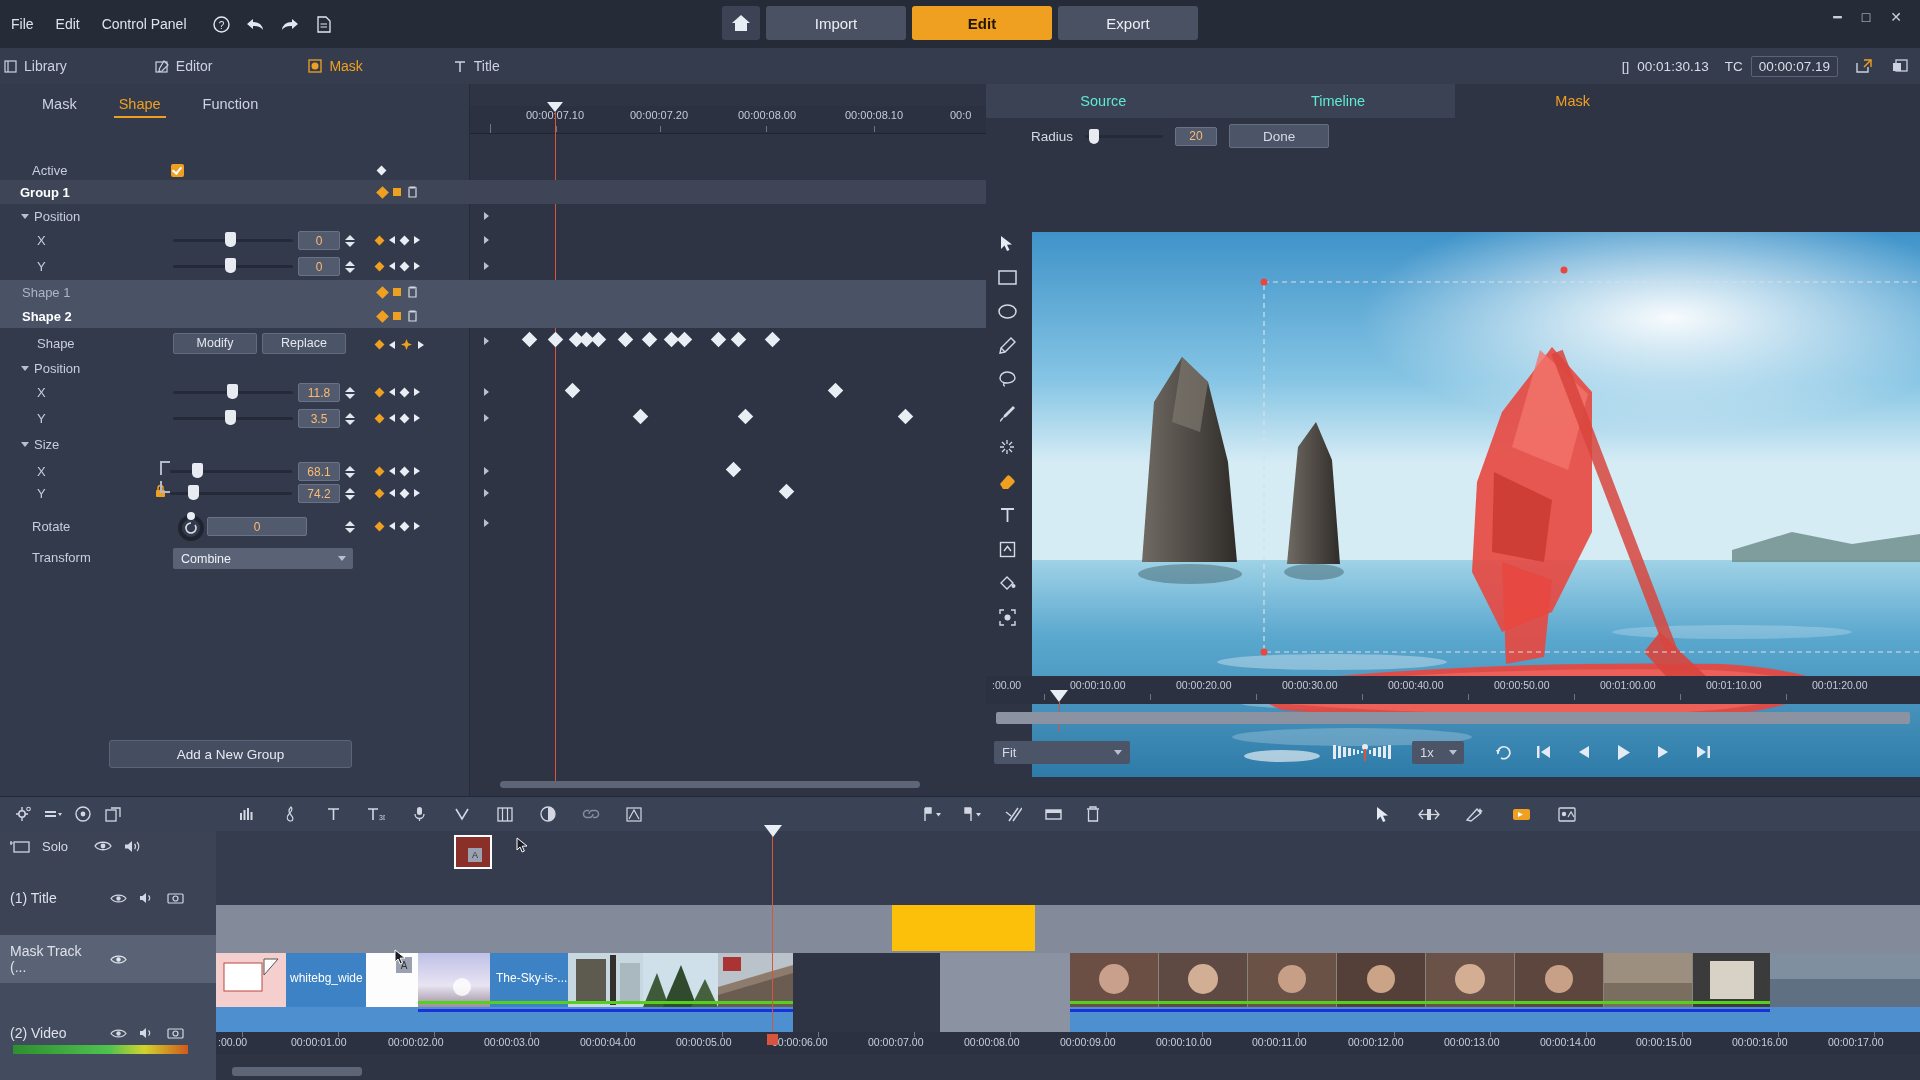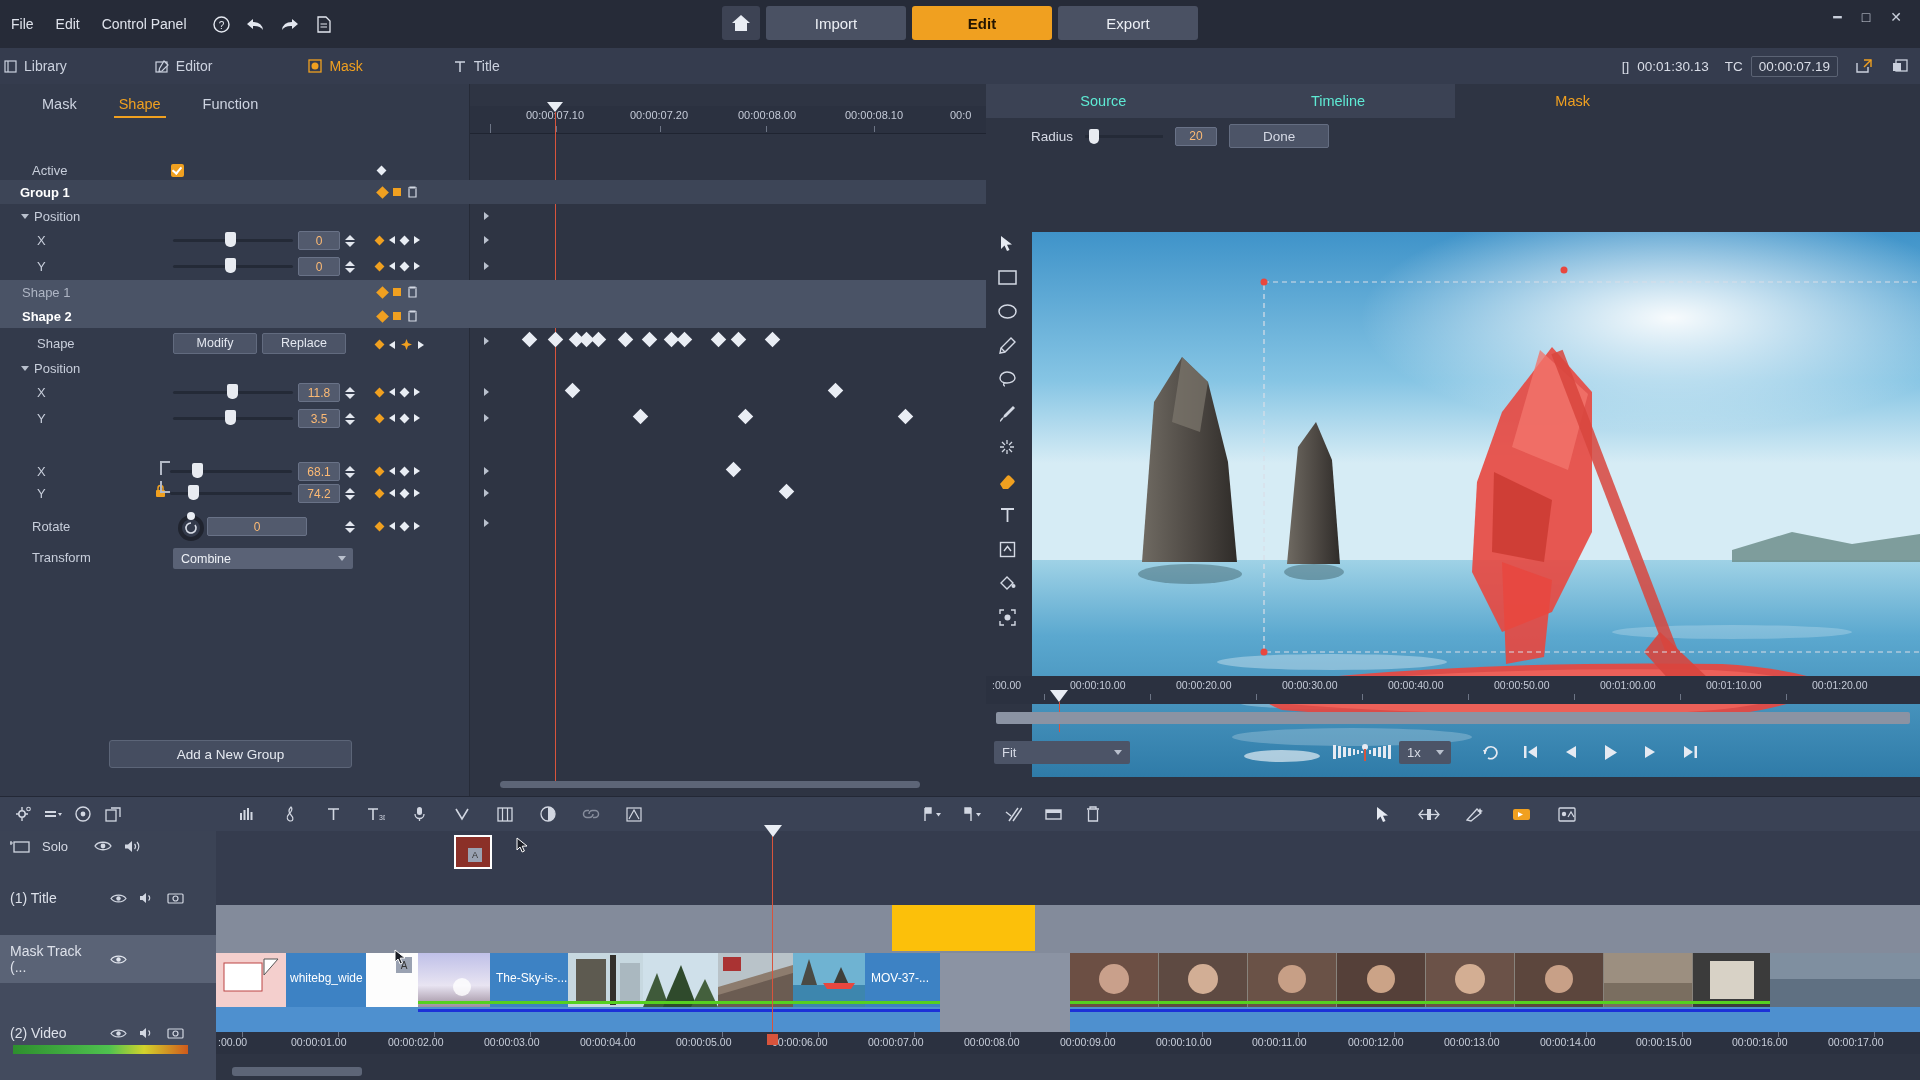--- a/index.html
+++ b/index.html
@@ -455,20 +455,24 @@
             <i class="d"></i>
           </span>
         <span class="kf" style="left:376px;top:8px">
             <i class="dia sm"></i>
             <i class="arw l"></i>
             <i class="dia w sm"></i>
             <i class="arw r"></i>
           </span>
       </div>
 
+      <div class="prow" style="position:absolute;top:308px;left:0;width:470px">
+        <span class="tri down" style="position:absolute;left:21px"></span>
+        <span class="plabel" style="left:34px">Size</span>
+      </div>
 
       <div class="prow" style="position:absolute;top:335px;left:0;width:470px">
         <span class="plabel" style="left:37px">X</span>
         <span style="position:absolute;left:160px;top:2px;width:10px;height:14px;border-left:2px solid #b3b9c6;border-top:2px solid #b3b9c6"></span>
         <span class="slider" style="left:170px;width:122px">
             <span class="strack"></span>
             <span class="sthumb" style="left:22px"></span>
           </span>
         <span class="numfield" style="left:298px;top:3px">68.1</span>
         <span class="spin" style="left:343px;top:3px">
@@ -791,21 +795,21 @@
       <span class="pv-play" style="left:64px"></span>
     </div>
     <div style="position:absolute;left:73px;bottom:64px;width:1px;height:30px;background:#d8543c"></div>
     <div class="pvscrollbar"></div>
 
     <div class="pvctrl">
       <div class="fitsel">
         <span>Fit</span>
         <i class="tri down" style="position:absolute;right:8px"></i>
       </div>
-      <div style="margin-left:202px;display:flex;align-items:center;gap:3px">
+      <div style="margin-left:202px;display:flex;align-items:center;gap:16px">
         <span>
           <svg width="64" height="20" viewBox="0 0 64 20">
             <g fill="#e6eaf2">
               <rect x="1" y="3" width="3" height="14"></rect>
                 <rect x="6" y="4" width="3" height="12"></rect>
               <rect x="11" y="5" width="3" height="10"></rect>
                 <rect x="16" y="6" width="3" height="8"></rect>
               <rect x="21" y="7" width="2" height="6"></rect>
                 <rect x="25" y="8" width="2" height="4"></rect>
               <rect x="29" y="9" width="2" height="2"></rect>
@@ -1198,35 +1202,20 @@
                 <path d="M0 40 L75 18 L75 54 L0 54 Z" fill="#6b5c52"></path>
                 <path d="M0 34 L75 12 L75 20 L0 42 Z" fill="#8d7c6e"></path>
                 <rect x="5" y="4" width="18" height="14" fill="#a33"></rect>
               </svg>
           </div>
           <div class="vlow"></div>
           <div style="position:absolute;left:0;right:0;top:48px;height:3px;background:#55d020"></div>
           <div style="position:absolute;left:0;right:0;top:56px;height:3px;background:#1c31d8"></div>
         </div>
 
-        <div class="vclip" style="left:577px;width:147px">
-          <div class="vthumb" style="left:0;width:72px">
-            <svg width="72" height="54" viewBox="0 0 72 54">
-                <rect width="72" height="54" fill="#6fb3d2"></rect>
-                <rect y="32" width="72" height="22" fill="#3d86ae"></rect>
-                <path d="M8 32 L16 6 L24 32 Z" fill="#4a4a44"></path>
-                <path d="M40 32 L48 14 L56 32 Z" fill="#3f3f3a"></path>
-                <path d="M30 30 L62 30 L58 36 L34 36 Z" fill="#e8473f"></path>
-              </svg>
-          </div>
-          <div class="vlbl" style="left:78px">MOV-37-...</div>
-          <div class="vlow"></div>
-          <div style="position:absolute;left:0;right:0;top:48px;height:3px;background:#55d020"></div>
-          <div style="position:absolute;left:0;right:0;top:56px;height:3px;background:#1c31d8"></div>
-        </div>
 
         <div style="position:absolute;left:724px;top:0;width:130px;height:82px;background:#8b93a3"></div>
 
         <div class="vclip" style="left:854px;width:700px">
           <div class="vthumb" style="left:0;width:700px">
             <svg width="700" height="54" viewBox="0 0 700 54">
               <rect width="700" height="54" fill="#88837c"></rect>
               <g>
                 <rect x="0" y="0" width="88" height="54" fill="#6c4f44"></rect>
                   <circle cx="44" cy="26" r="15" fill="#c9a08b"></circle>

